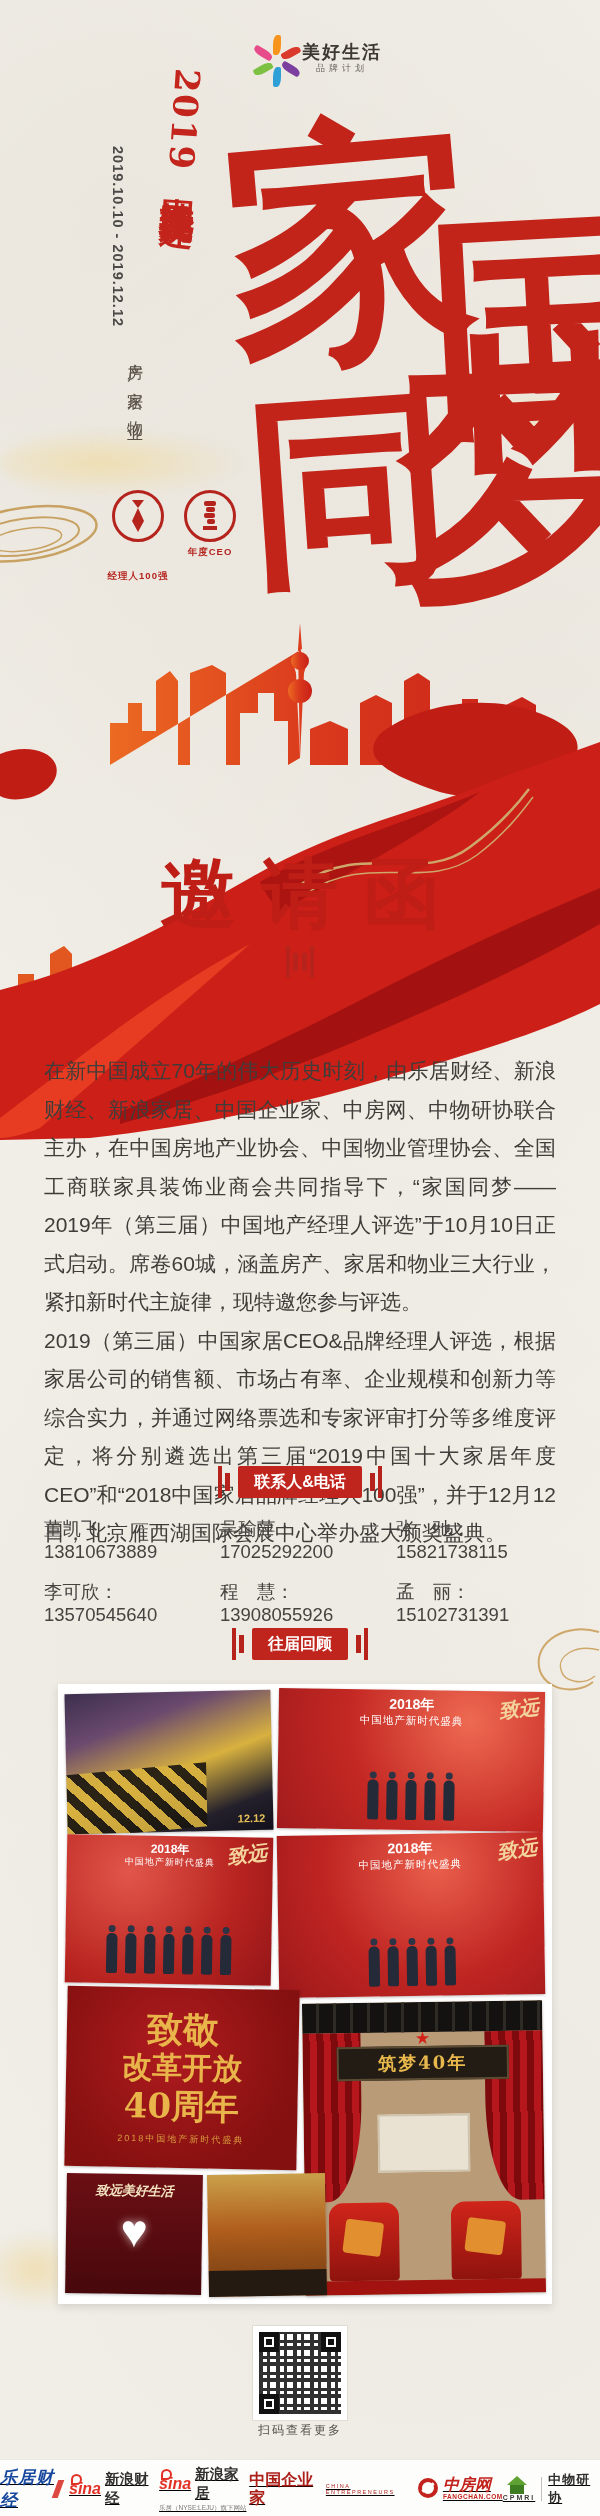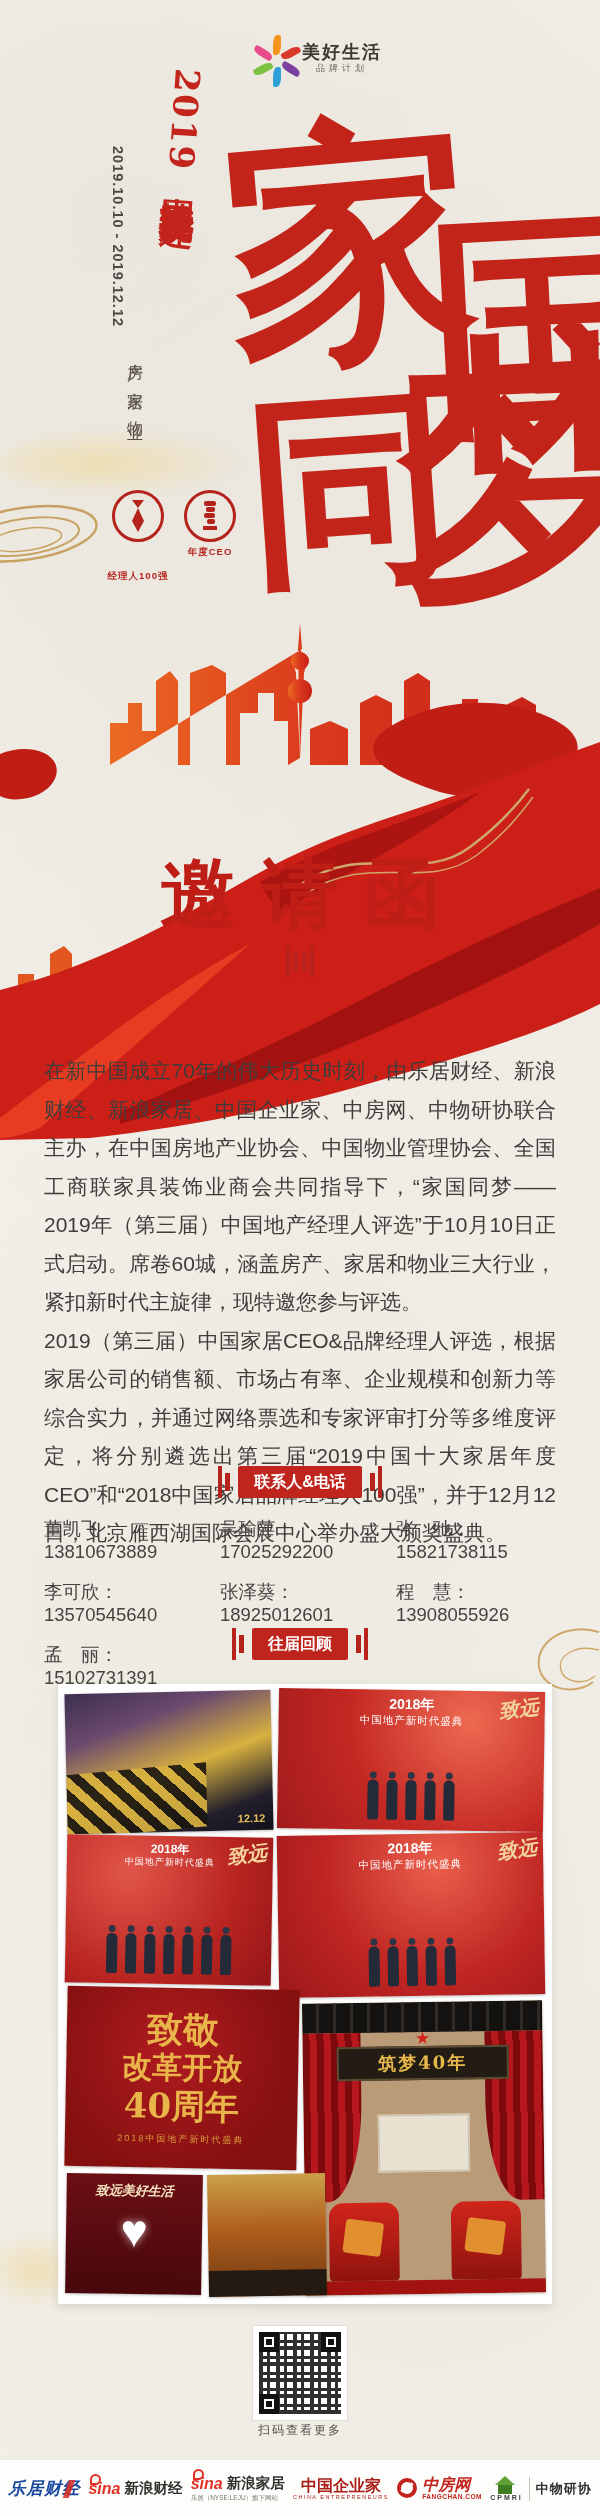--- a/index.html
+++ b/index.html
@@ -109,21 +109,21 @@
   .qr-in{position:absolute;inset:6px;
     background-image:
       repeating-linear-gradient(0deg, rgba(17,17,17,.95) 0 4px, transparent 4px 7px, rgba(17,17,17,.95) 7px 10px, transparent 10px 16px),
       repeating-linear-gradient(90deg, rgba(17,17,17,.95) 0 4px, transparent 4px 8px, rgba(17,17,17,.95) 8px 11px, transparent 11px 17px);
     background-blend-mode:screen;opacity:.92;}
   .fnd{position:absolute;width:20px;height:20px;border:5px solid #111;box-sizing:border-box;background:#fff;}
   .fnd::after{content:"";position:absolute;inset:2px;background:#111;}
   .qr-cap{left:0;top:2422px;width:600px;text-align:center;font-size:12px;color:#55514c;letter-spacing:2px;}
   
   .footer{left:0;top:2459px;width:600px;height:57px;background:#fdfdfc;border-top:1px solid #eceae5;
-    display:flex;align-items:center;justify-content:space-evenly;}
+    display:flex;align-items:center;justify-content:space-evenly;text-decoration:underline;}
   .flogo{display:flex;align-items:center;}
   .leju-txt{font-size:17px;font-weight:800;font-style:italic;color:#17489e;letter-spacing:1px;position:relative;}
   .leju-slash{width:6px;height:18px;background:#d7281f;transform:skewX(-20deg);margin-left:-14px;margin-right:8px;opacity:.85;}
   .sina-b{font-size:16px;font-weight:800;font-style:italic;color:#e23125;margin-right:4px;position:relative;}
   .sina-b::before{content:"";position:absolute;top:-6px;left:2px;width:7px;height:7px;border:2px solid #e23125;border-radius:50% 50% 50% 0;}
   .sina-t{font-size:14.5px;font-weight:bold;color:#33312e;}
   .sina-sub{font-size:6.5px;color:#7c7872;margin-top:1px;}
   .ce-t{font-family:"DejaVu Serif",serif;font-size:16px;font-weight:bold;color:#ab1f18;line-height:1.1;}
   .ce-sub{font-size:5.5px;color:#ab1f18;letter-spacing:1.5px;}
   .fc-ring{width:20px;height:20px;border:4px solid #c3231d;border-radius:50%;box-sizing:border-box;margin-right:5px;position:relative;}
@@ -253,21 +253,20 @@
   <div class="abs tagwrap" style="top:1466px;">
     <span class="bars"></span>
     <div class="tagbox">联系人&amp;电话</div>
     <span class="bars r"></span>
   </div>
   <div class="abs contacts">
     <span>董凯飞：13810673889</span>
     <span>吴瑜萍：17025292200</span>
     <span>张　驰：15821738115</span>
     <span>李可欣：13570545640</span>
-    <span>张泽葵：18925012601</span>
     <span>程　慧：13908055926</span>
     <span>孟　丽：15102731391</span>
   </div>
 
   <div class="abs tagwrap" style="top:1628px;">
     <span class="bars"></span>
     <div class="tagbox">往届回顾</div>
     <span class="bars r"></span>
   </div>
 
@@ -367,21 +366,21 @@
       <span class="sina-b">sina</span>
       <span class="sina-t">新浪财经</span>
     </div>
     <div class="flogo" style="flex-direction:column;align-items:flex-start;">
       <div style="display:flex;align-items:center;">
         <span class="sina-b">sina</span>
         <span class="sina-t">新浪家居</span>
       </div>
       <span class="sina-sub">乐居（NYSE:LEJU）旗下网站</span>
     </div>
-    <div class="flogo" style="flex-direction:column;">
+    <div class="flogo" style="flex-direction:row;">
       <span class="ce-t">中国企业家</span>
       <span class="ce-sub">CHINA ENTREPRENEURS</span>
     </div>
     <div class="flogo">
       <span class="fc-ring"></span>
       <span style="display:flex;flex-direction:column;">
         <span class="fc-t">中房网</span>
         <span class="fc-sub">FANGCHAN.COM</span>
       </span>
     </div>

